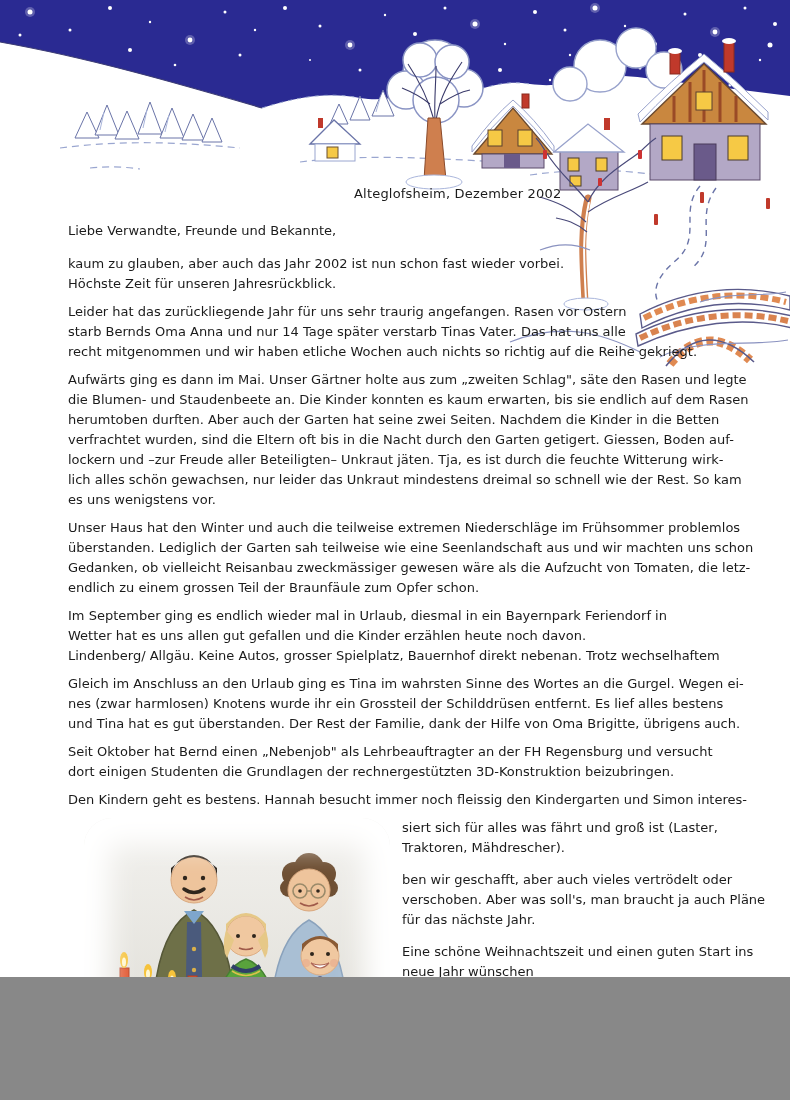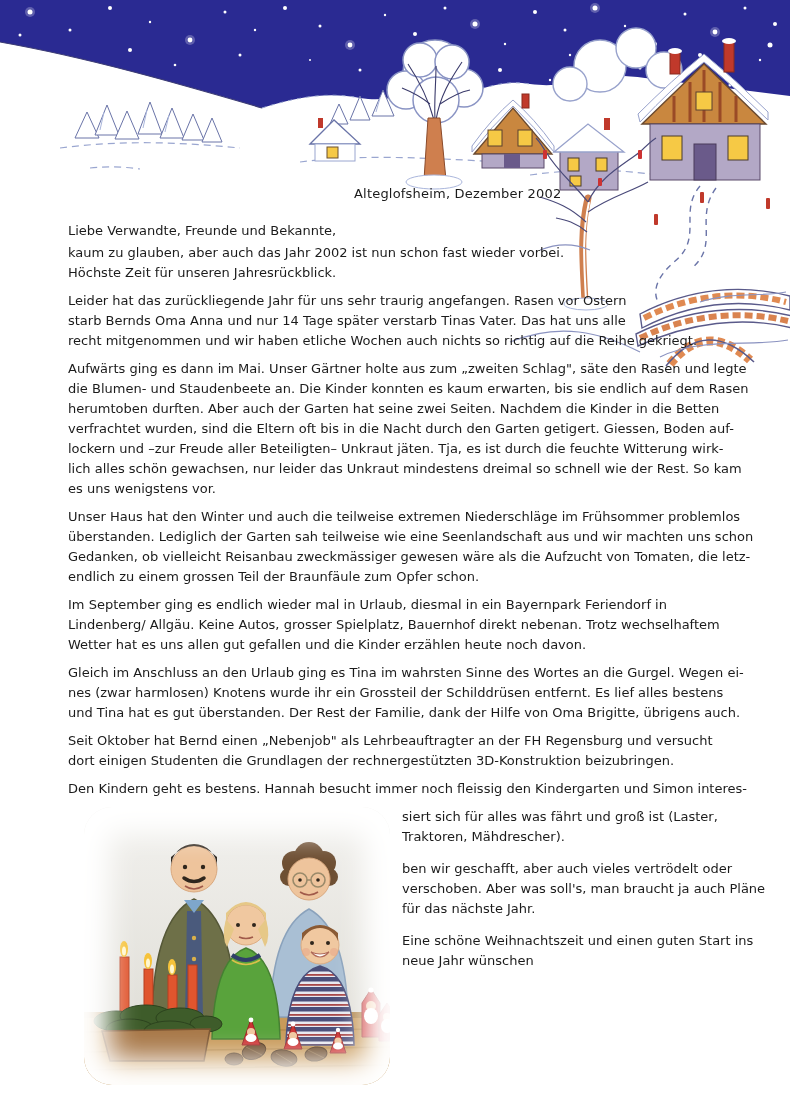--- a/index.html
+++ b/index.html
@@ -1,23 +1,23 @@
 <!DOCTYPE html>
 <html><head>
 <meta charset="utf-8">
 <style>
   html,body{margin:0;padding:0;background:#888;}
-  .page{position:relative;width:790px;height:1100px;background:#ffffff;overflow:hidden;
+  .page{position:relative;width:790px;height:977px;background:#ffffff;overflow:hidden;
         font-family:"DejaVu Sans",sans-serif;color:#1b1b1b;margin:0 auto;}
   .header-art{position:absolute;top:0;left:0;pointer-events:none;}
   .dateline{position:absolute;left:354px;top:186px;font-size:13px;letter-spacing:.2px;white-space:nowrap;}
   .body-text{position:absolute;left:68px;top:221px;width:710px;font-size:13px;line-height:20px;}
   .para{margin:0 0 8px 0;}
   .line{white-space:nowrap;height:20px;}
-  .salutation{margin-bottom:2px;}
+  .salutation{margin-bottom:13px;}
   .bottom-row{display:flex;align-items:flex-start;margin-top:2px;}
   .photo-wrap{position:relative;width:306px;height:278px;margin-left:16px;flex:none;}
   .photo-wrap svg{border-radius:28px;display:block;}
   .vignette{position:absolute;inset:0;border-radius:28px;box-shadow:inset 0 0 28px 26px #ffffff;pointer-events:none;}
   .right-col{margin-left:12px;width:378px;}
   .signature{margin-top:34px;text-align:center;font-weight:bold;font-size:15px;line-height:23px;color:#111;}
 </style>
 </head>
 <body>
 
@@ -247,22 +247,22 @@
 
     <div class="para">
       <div class="line">Unser Haus hat den Winter und auch die teilweise extremen Niederschläge im Frühsommer problemlos</div>
       <div class="line">überstanden. Lediglich der Garten sah teilweise wie eine Seenlandschaft aus und wir machten uns schon</div>
       <div class="line">Gedanken, ob vielleicht Reisanbau zweckmässiger gewesen wäre als die Aufzucht von Tomaten, die letz-</div>
       <div class="line">endlich zu einem grossen Teil der Braunfäule zum Opfer schon.</div>
     </div>
 
     <div class="para">
       <div class="line">Im September ging es endlich wieder mal in Urlaub, diesmal in ein Bayernpark Feriendorf in</div>
+      <div class="line">Wetter hat es uns allen gut gefallen und die Kinder erzählen heute noch davon.</div>
       <div class="line">Lindenberg/ Allgäu. Keine Autos, grosser Spielplatz, Bauernhof direkt nebenan. Trotz wechselhaftem</div>
-      <div class="line">Wetter hat es uns allen gut gefallen und die Kinder erzählen heute noch davon.</div>
     </div>
 
     <div class="para">
       <div class="line">Gleich im Anschluss an den Urlaub ging es Tina im wahrsten Sinne des Wortes an die Gurgel. Wegen ei-</div>
       <div class="line">nes (zwar harmlosen) Knotens wurde ihr ein Grossteil der Schilddrüsen entfernt. Es lief alles bestens</div>
       <div class="line">und Tina hat es gut überstanden. Der Rest der Familie, dank der Hilfe von Oma Brigitte, übrigens auch.</div>
     </div>
 
     <div class="para">
       <div class="line">Seit Oktober hat Bernd einen „Nebenjob" als Lehrbeauftragter an der FH Regensburg und versucht</div>

